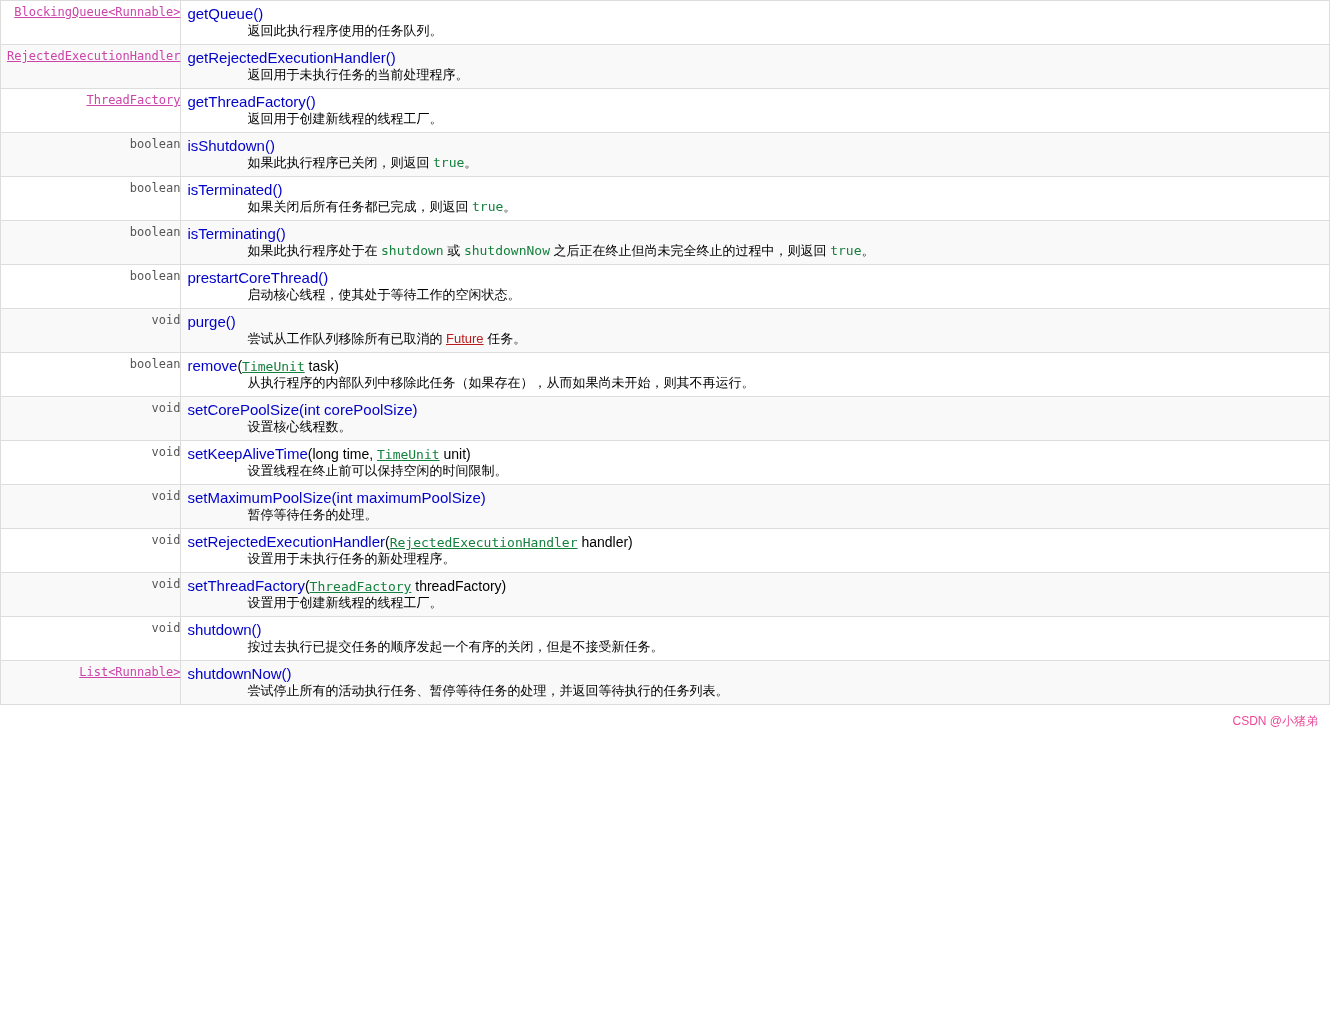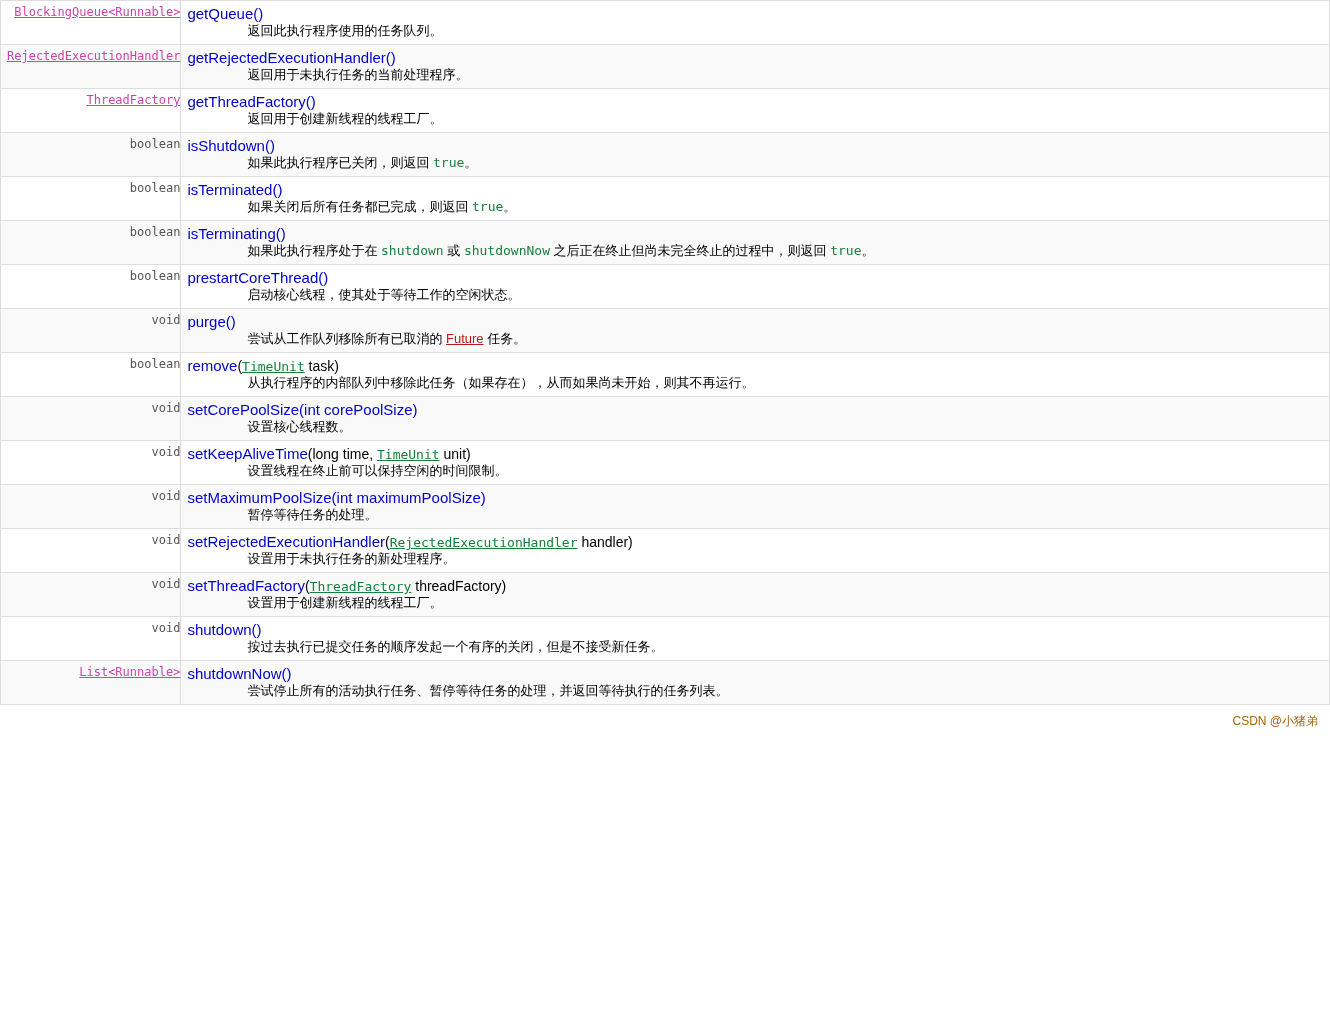--- a/index.html
+++ b/index.html
@@ -56,21 +56,21 @@
     }
     .code-inline {
       font-family: monospace;
       font-size: 13px;
       color: #15803d;
     }
     .footer {
       text-align: right;
       padding: 8px 12px;
       font-size: 12px;
-      color: #a16207;
+      color: #ec4899;
     }
     tr:nth-child(odd) { background: #fff; }
     tr:nth-child(even) { background: #f9f9f9; }
   </style>
 </head>
 <body>
 
 <table id="main-table">
   <tbody id="table-body">
   <tr>

